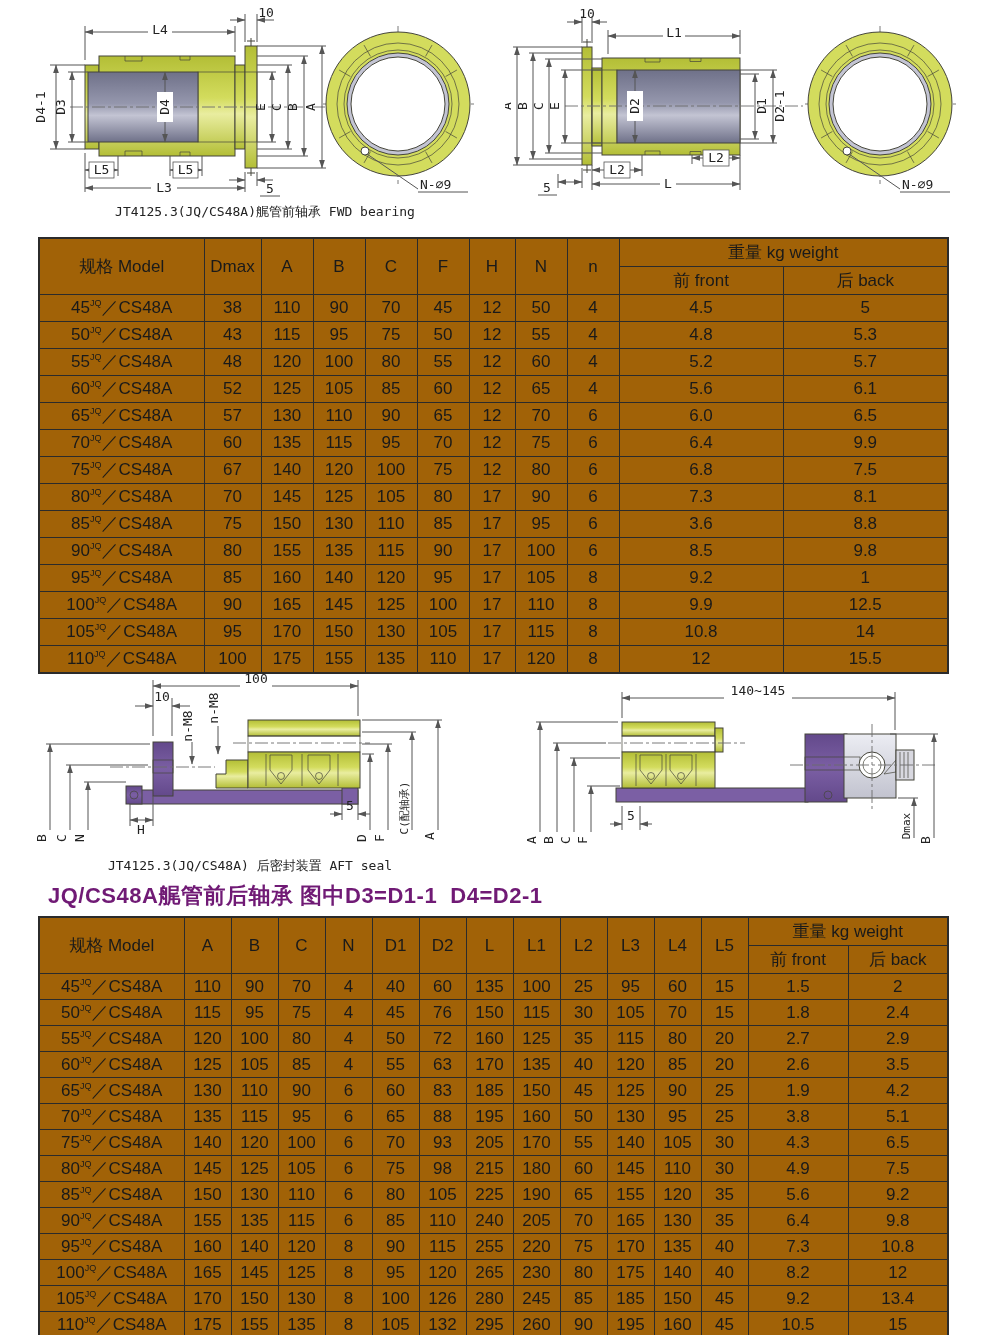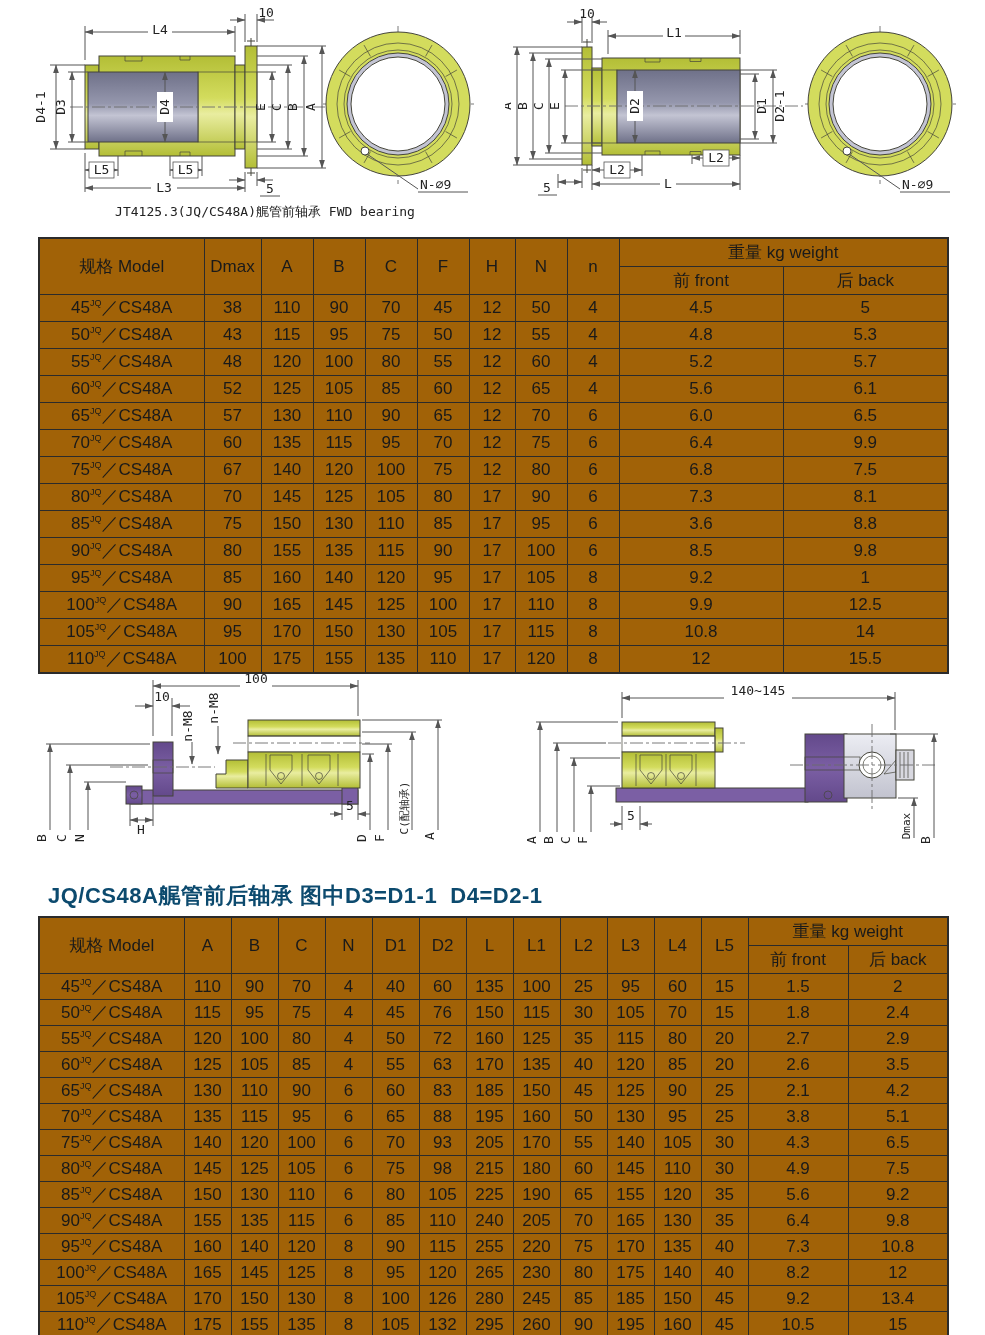--- a/index.html
+++ b/index.html
@@ -6,21 +6,21 @@
     --yellow:#d3dc5d; --yellow-dark:#b3be36; --yellow-light:#e9eda0; --yellow-pale:#f2f4cc;
     --gray:#9597ad; --gray-dark:#6f7189; --gray-light:#c3c4d3;
     --purple:#7b5fa4; --purple-dark:#63498b; --brown:#5e3123; --clamp:#d9dae2;
     --line:#45453a; --dim:#555555; --tborder:#2b2b2b; --txt:#1a1a1a;
   }
   body{margin:0;background:#e8e8e8}
   .page{position:relative;width:985px;height:1335px;background:#ffffff;margin:0 auto;
         font-family:"Liberation Sans",sans-serif;overflow:hidden}
   .fig{position:absolute}
   .cap{position:absolute;font:13px "DejaVu Sans Mono",monospace;color:#222;text-align:center;white-space:nowrap}
-  .note{position:absolute;font-weight:bold;font-size:22px;color:#0c4a6e;letter-spacing:.5px;
+  .note{position:absolute;font-weight:bold;font-size:22px;color:#701a75;letter-spacing:.5px;
         font-family:"Liberation Sans",sans-serif;white-space:pre}
   table{position:absolute;border-collapse:collapse;table-layout:fixed;background:#a16207;border:2px solid var(--tborder)}
   #table1{left:38px;top:237px;width:909px}
   #table2{left:38px;top:916px;width:909px}
   th,td{border:1px solid var(--tborder);text-align:center;vertical-align:middle;
         font-size:17px;color:var(--txt);font-weight:normal;padding:0;line-height:1.05;overflow:hidden}
   #table1 td{height:26px}#table1 th{height:27px}
   #table2 td{height:25px}#table2 th{height:27px}
   sup.jq{font-size:9px;vertical-align:super}
   .dm{stroke:var(--dim);stroke-width:1;fill:none}
@@ -665,20 +665,21 @@
       <text class="dt" x="141" y="150" text-anchor="middle">5</text>
       <line x1="408" y1="128" x2="428" y2="128" class="dm"></line>
       <line x1="424" y1="128" x2="424" y2="168" class="dm" marker-start="url(#ar4)"></line>
       <text class="dts" transform="rotate(-90 420 156)" x="420" y="156" text-anchor="middle">Dmax</text>
       <line x1="400" y1="64" x2="448" y2="64" class="dm"></line>
       <line x1="444" y1="64" x2="444" y2="168" class="dm" marker-start="url(#ar4)"></line>
       <text class="dt" transform="rotate(-90 440 170)" x="440" y="170" text-anchor="middle">B</text>
     </g>
   </svg>
 
+  <div class="cap" style="left:30px;top:857px;width:440px">JT4125.3(JQ/CS48A) 后密封装置 AFT seal</div>
 
   <div class="note" style="left:48px;top:881px">JQ/CS48A艉管前后轴承 图中D3=D1-1  D4=D2-1</div>
 
   <table id="table2">
     <colgroup>
         <col style="width:145px">
         <col style="width:47px">
         <col style="width:47px">
         <col style="width:47px">
         <col style="width:47px">
@@ -791,21 +792,21 @@
           <td>90</td>
           <td>6</td>
           <td>60</td>
           <td>83</td>
           <td>185</td>
           <td>150</td>
           <td>45</td>
           <td>125</td>
           <td>90</td>
           <td>25</td>
-          <td>2.1</td>
+          <td>1.9</td>
           <td>4.2</td>
         </tr>
         <tr>
           <td><span>70</span><sup class="jq">JQ</sup><span>／CS48A</span></td>
           <td>135</td>
           <td>115</td>
           <td>95</td>
           <td>6</td>
           <td>65</td>
           <td>88</td>

